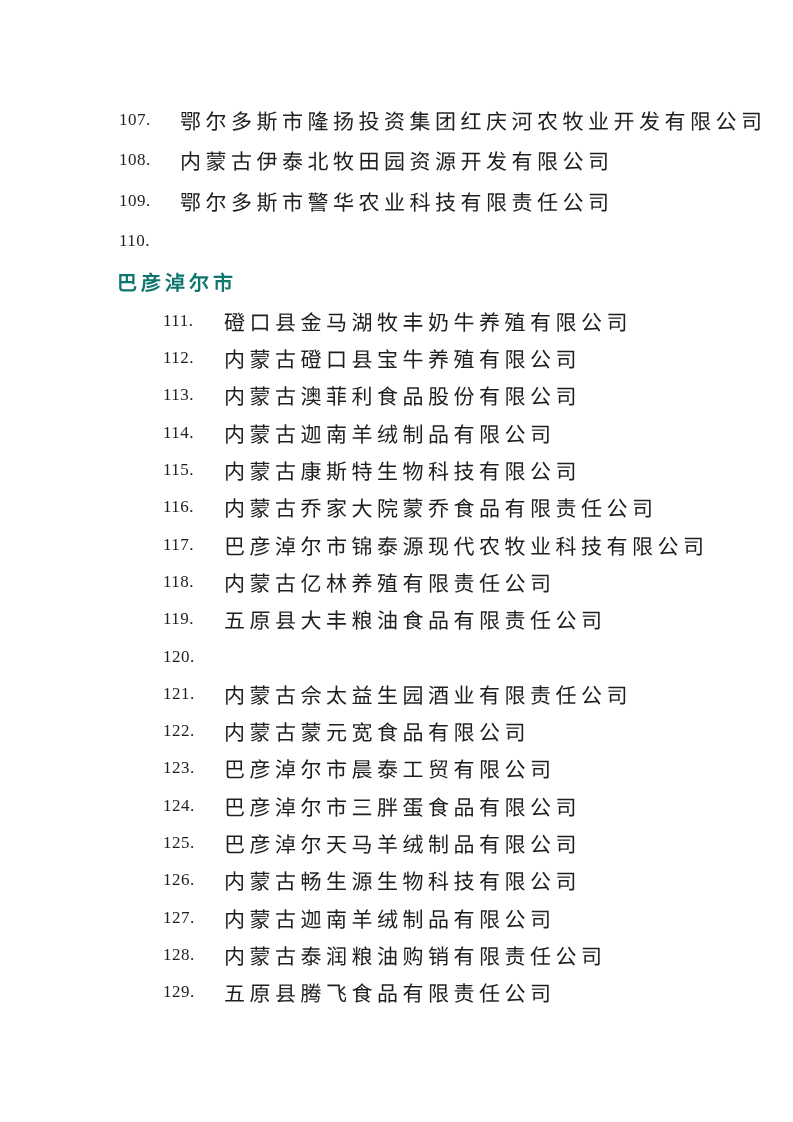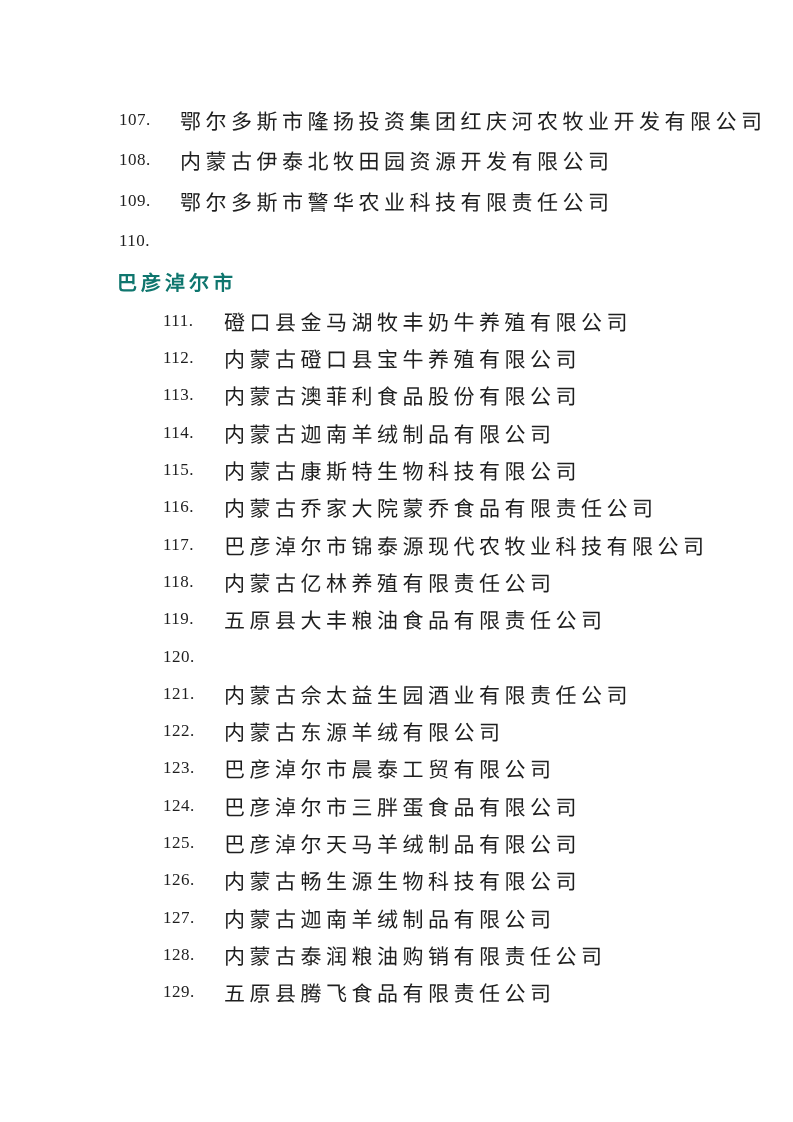--- a/index.html
+++ b/index.html
@@ -109,21 +109,21 @@
       </div>
       <div class="row compact">
         <span class="num">120.</span>
       </div>
       <div class="row compact">
         <span class="num">121.</span>
         <span class="company">内蒙古佘太益生园酒业有限责任公司</span>
       </div>
       <div class="row compact">
         <span class="num">122.</span>
-        <span class="company">内蒙古东源羊绒有限公司</span>
+        <span class="company">内蒙古蒙元宽食品有限公司</span>
       </div>
       <div class="row compact">
         <span class="num">123.</span>
         <span class="company">巴彦淖尔市晨泰工贸有限公司</span>
       </div>
       <div class="row compact">
         <span class="num">124.</span>
         <span class="company">巴彦淖尔市三胖蛋食品有限公司</span>
       </div>
       <div class="row compact">

